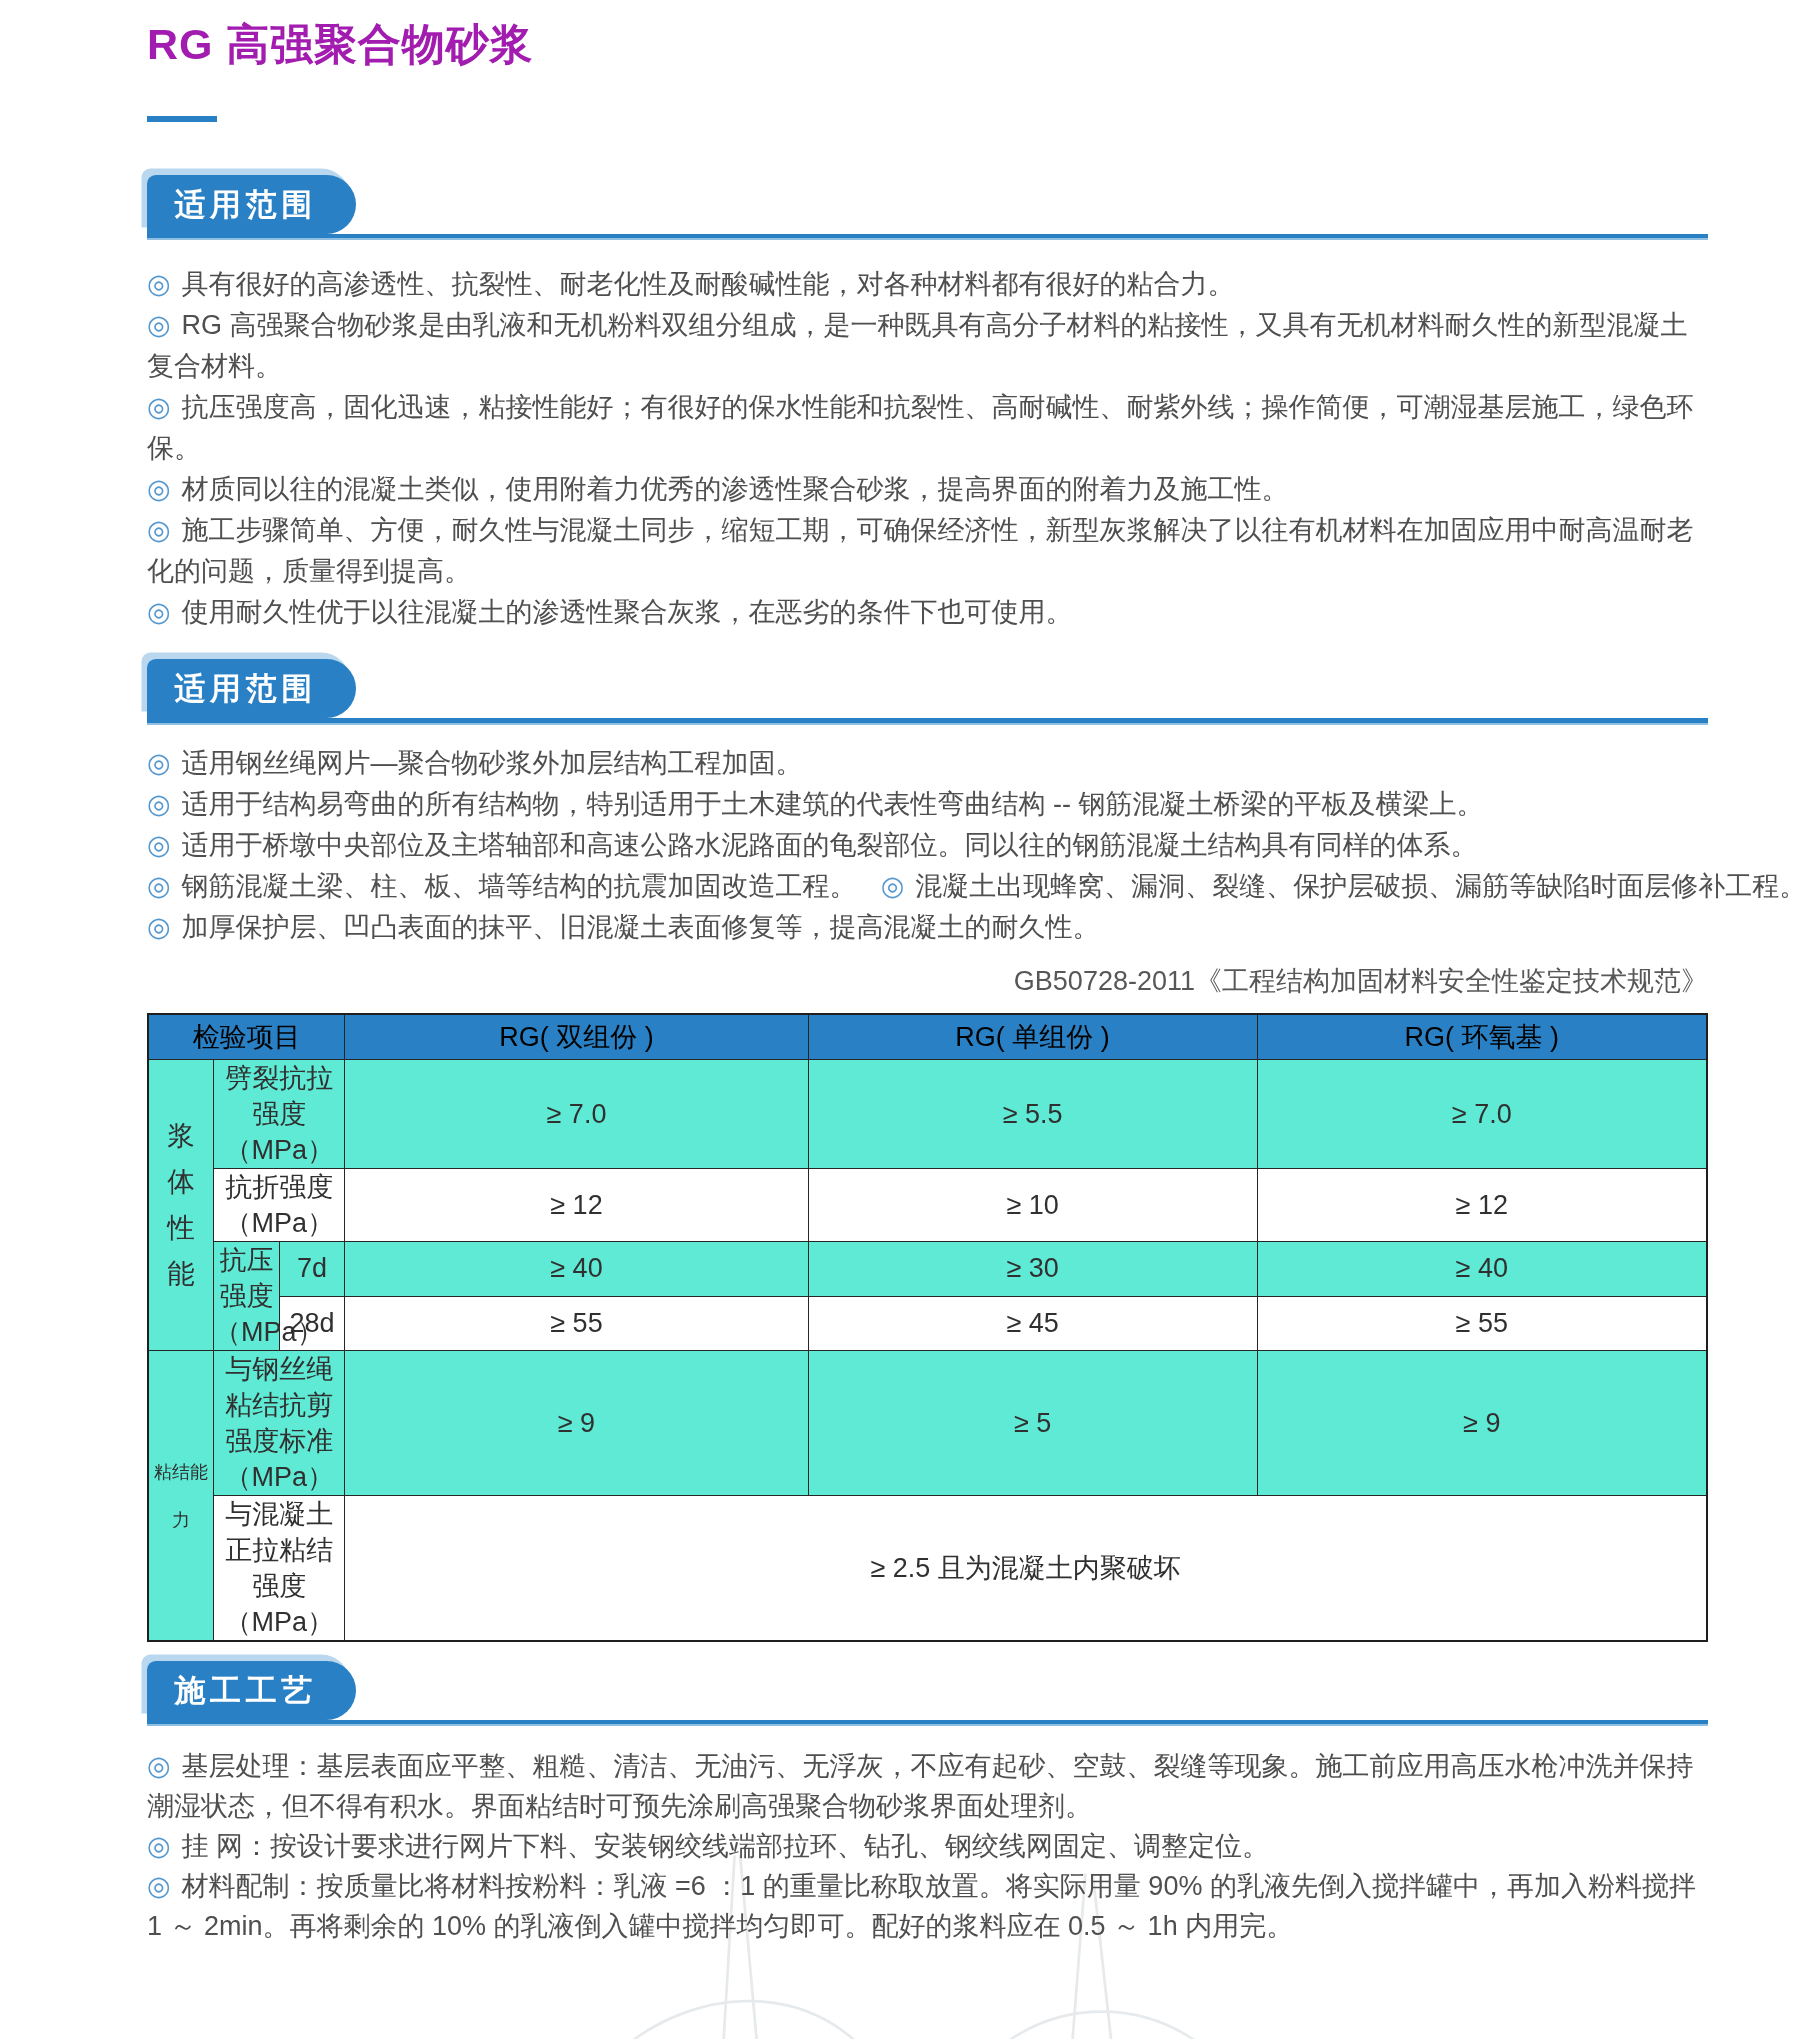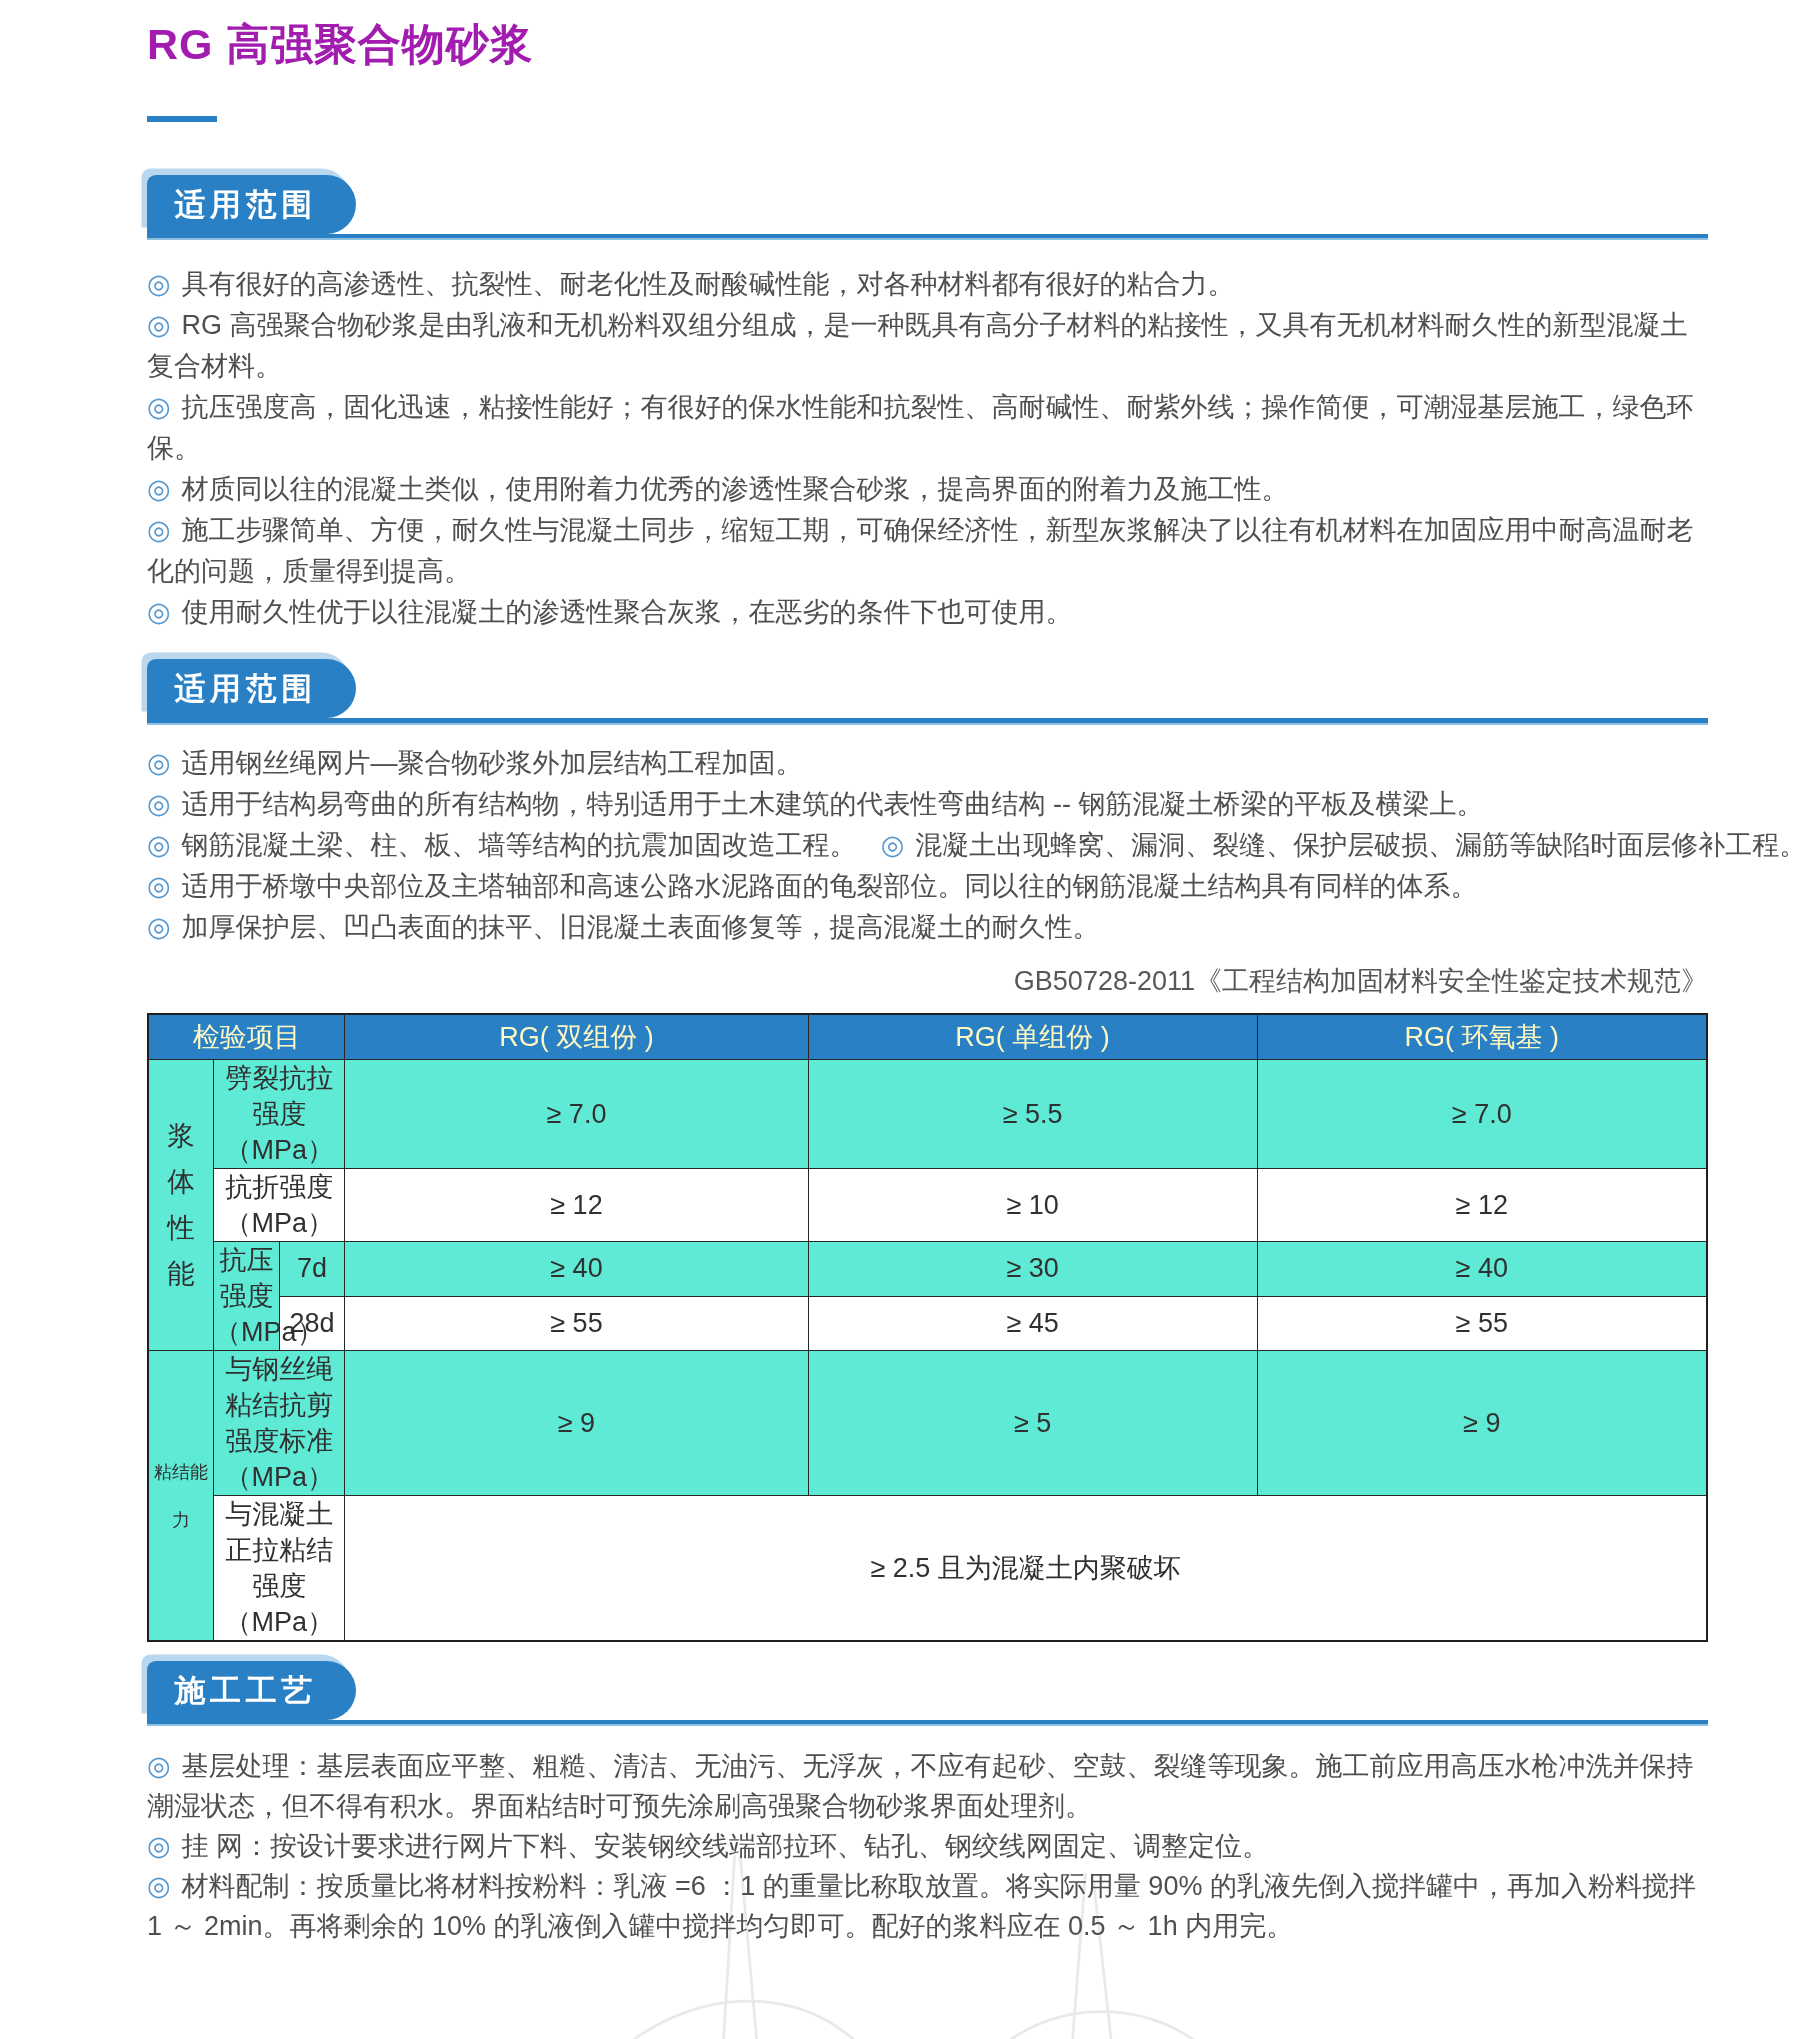--- a/index.html
+++ b/index.html
@@ -52,21 +52,21 @@
   }
   table.perf{
     border-collapse:collapse;table-layout:fixed;width:1561px;margin-top:14.7px;
     border:2.8px solid #1f1f1f;font-size:27px;color:#303030;
   }
   table.perf td,table.perf th{
     border:1.8px solid #262626;text-align:center;vertical-align:middle;
     padding:0;font-weight:normal;
   }
   table.perf tr.hdr th{
-    background:#2980c4;color:#fef9c3;height:42px;font-size:27px;
+    background:#2980c4;color:#000000;height:42px;font-size:27px;
   }
   table.perf tr{height:46px;}
   table.perf tr.last{height:51px;}
   .c-narrow{width:109px;}
   .c-label{width:359px;}
   .c-sub{width:314px;}
   .c-v1{width:259px;}
   .c-v2{width:251px;}
   .c-v3{width:251px;}
   td.gray{background:#5eead4;}
@@ -107,25 +107,25 @@
     <p class="bullet"><span class="mark">◎</span><span>使用耐久性优于以往混凝土的渗透性聚合灰浆，在恶劣的条件下也可使用。</span></p>
   </div>
 
   <div class="section-head head-mt28">
     <span class="tab">适用范围</span>
     <div class="rule"></div>
   </div>
   <div class="blist mt20">
     <p class="bullet"><span class="mark">◎</span><span>适用钢丝绳网片—聚合物砂浆外加层结构工程加固。</span></p>
     <p class="bullet"><span class="mark">◎</span><span>适用于结构易弯曲的所有结构物，特别适用于土木建筑的代表性弯曲结构 -- 钢筋混凝土桥梁的平板及横梁上。</span></p>
+    <p class="bullet"><span class="mark">◎</span><span>适用于桥墩中央部位及主塔轴部和高速公路水泥路面的龟裂部位。同以往的钢筋混凝土结构具有同样的体系。</span></p>
     <p class="bullet dual">
       <span class="dual-part"><span class="mark">◎</span><span>钢筋混凝土梁、柱、板、墙等结构的抗震加固改造工程。</span></span>
       <span class="dual-part"><span class="mark">◎</span><span>混凝土出现蜂窝、漏洞、裂缝、保护层破损、漏筋等缺陷时面层修补工程。</span></span>
     </p>
-    <p class="bullet"><span class="mark">◎</span><span>适用于桥墩中央部位及主塔轴部和高速公路水泥路面的龟裂部位。同以往的钢筋混凝土结构具有同样的体系。</span></p>
     <p class="bullet"><span class="mark">◎</span><span>加厚保护层、凹凸表面的抹平、旧混凝土表面修复等，提高混凝土的耐久性。</span></p>
   </div>
 
   <div class="table-caption">GB50728-2011《工程结构加固材料安全性鉴定技术规范》</div>
 
   <table class="perf">
     <tbody>
         <tr class="hdr">
       <th colspan="3" class="c-narrow">检验项目</th>
       <th class="c-v1">RG( 双组份 )</th>

